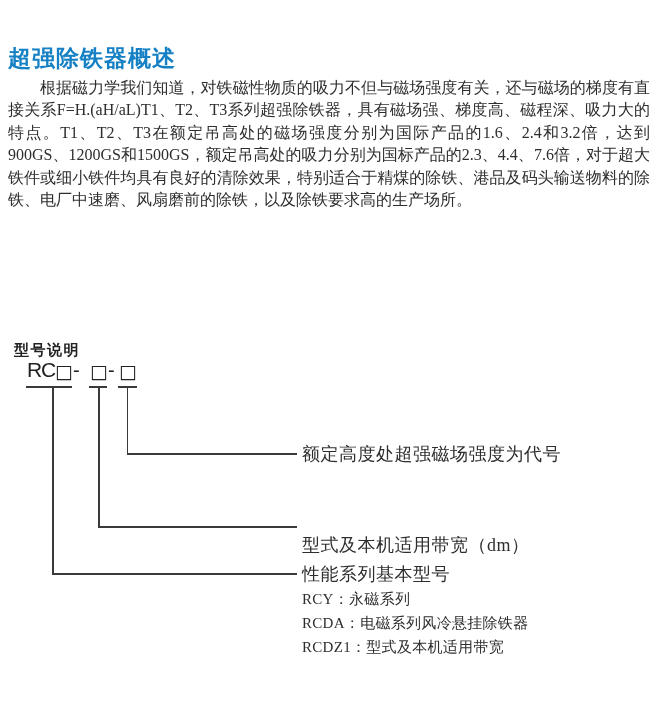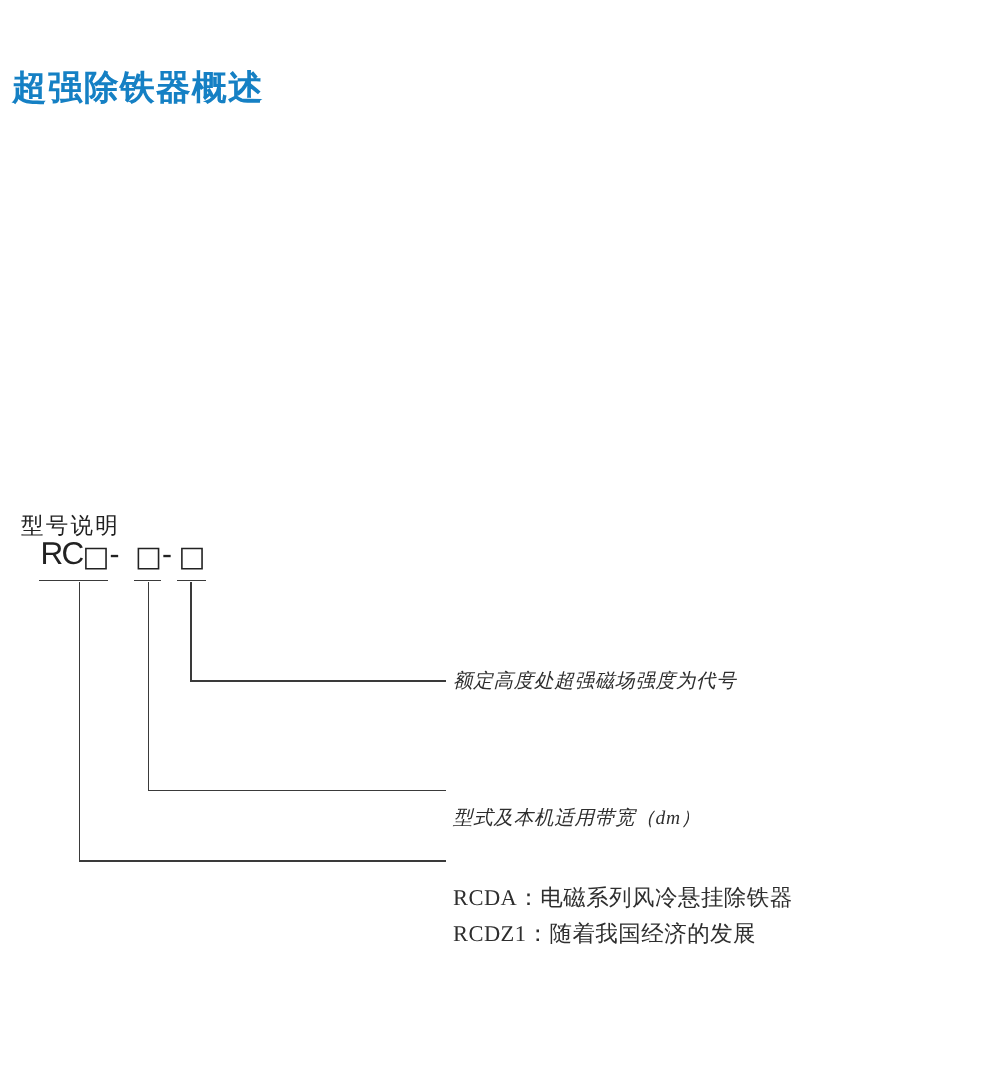--- a/index.html
+++ b/index.html
@@ -13,57 +13,58 @@
     font-size:23px;font-weight:bold;color:#1580c4;letter-spacing:1px;white-space:nowrap;
   }
   .intro{
     position:absolute;left:8px;top:36px;width:642px;
     font-size:16px;line-height:22.4px;text-align:justify;
   }
   .intro p{margin:0;text-indent:2em;}
   .model-heading{
     position:absolute;left:14px;top:300px;margin:0;
     font-family:"Liberation Sans","DejaVu Sans",sans-serif;
-    font-size:15px;font-weight:400;color:#222;letter-spacing:1.5px;white-space:nowrap;
+    font-size:15px;font-weight:700;color:#222;letter-spacing:1.5px;white-space:nowrap;
   }
   .code-row{
     position:absolute;left:27px;top:317px;width:120px;height:26px;
     font-family:"Liberation Sans","DejaVu Sans",sans-serif;color:#222;
   }
   .code-row span{position:absolute;top:0;line-height:24px;}
   .code-letter{font-size:21px;font-weight:500;}
   .code-letter.r{left:0;}
   .code-letter.c{left:14px;}
   .code-box{font-family:"DejaVu Sans",sans-serif;font-size:19px;top:1px !important;}
   .code-box.b1{left:28px;}
   .code-box.b2{left:63px;}
   .code-box.b3{left:92px;}
   .code-dash{font-size:20px;font-weight:500;}
   .code-dash.d1{left:46px;}
   .code-dash.d2{left:81px;}
   .connectors{position:absolute;left:0;top:0;pointer-events:none;}
   .callout{
-    position:absolute;left:302px;margin:0;font-size:13px;line-height:20px;
-    letter-spacing:0.5px;color:#2e2e2e;white-space:nowrap;font-style:italic;
+    position:absolute;left:302px;margin:0;font-size:18px;line-height:20px;
+    letter-spacing:0.5px;color:#2e2e2e;white-space:nowrap;
   }
   .callout.a1{top:403px;}
   .callout.a2{top:427px;}
   .callout.b {top:494px;}
   .callout.c {top:523px;}
   .series{position:absolute;left:302px;top:546px;font-size:15px;letter-spacing:0.3px;}
   .series .item{height:24.15px;line-height:24.15px;white-space:nowrap;}
 </style>
 </head>
 <body>
 
 <div class="page">
 
   <h1 class="doc-title">超强除铁器概述</h1>
 
   <div class="intro">
+    <p>根据磁力学我们知道，对铁磁性物质的吸力不但与磁场强度有关，还与磁场的梯度有直接关系F=H.(aH/aL)T1、T2、T3系列超强除铁器，具有磁场强、梯度高、磁程深、吸力大的特点。T1、T2、T3在额定吊高处的磁场强度分别为国际产品的1.6、2.4和3.2倍，达到900GS、1200GS和1500GS，额定吊高处的吸力分别为国标产品的2.3、4.4、7.6倍，对于超大铁件或细小铁件均具有良好的清除效果，特别适合于精煤的除铁、港品及码头输送物料的除铁、电厂中速磨、风扇磨前的除铁，以及除铁要求高的生产场所。</p>
   </div>
 
   <h2 class="model-heading">型号说明</h2>
 
   <div class="code-row">
     <span class="code-letter r">R</span>
     <span class="code-letter c">C</span>
     <span class="code-box b1">□</span>
     <span class="code-dash d1">-</span>
     <span class="code-box b2">□</span>
@@ -75,19 +76,21 @@
     <path d="M26 346 H72"></path>
     <path d="M89 346 H107"></path>
     <path d="M118 346 H137"></path>
     <path d="M53 347 V533 H297"></path>
     <path d="M99 347 V486 H297"></path>
     <path d="M127.5 347 V413 H297"></path>
   </svg>
 
   <p class="callout a1">额定高度处超强磁场强度为代号</p>
   <p class="callout b">型式及本机适用带宽（dm）</p>
+  <p class="callout c">性能系列基本型号</p>
 
   <div class="series">
+    <div class="item">RCY：永磁系列</div>
     <div class="item">RCDA：电磁系列风冷悬挂除铁器</div>
-    <div class="item">RCDZ1：随着我国经济的发展</div>
+    <div class="item">RCDZ1：型式及本机适用带宽</div>
   </div>
 
 </div>
 
 </body></html>

